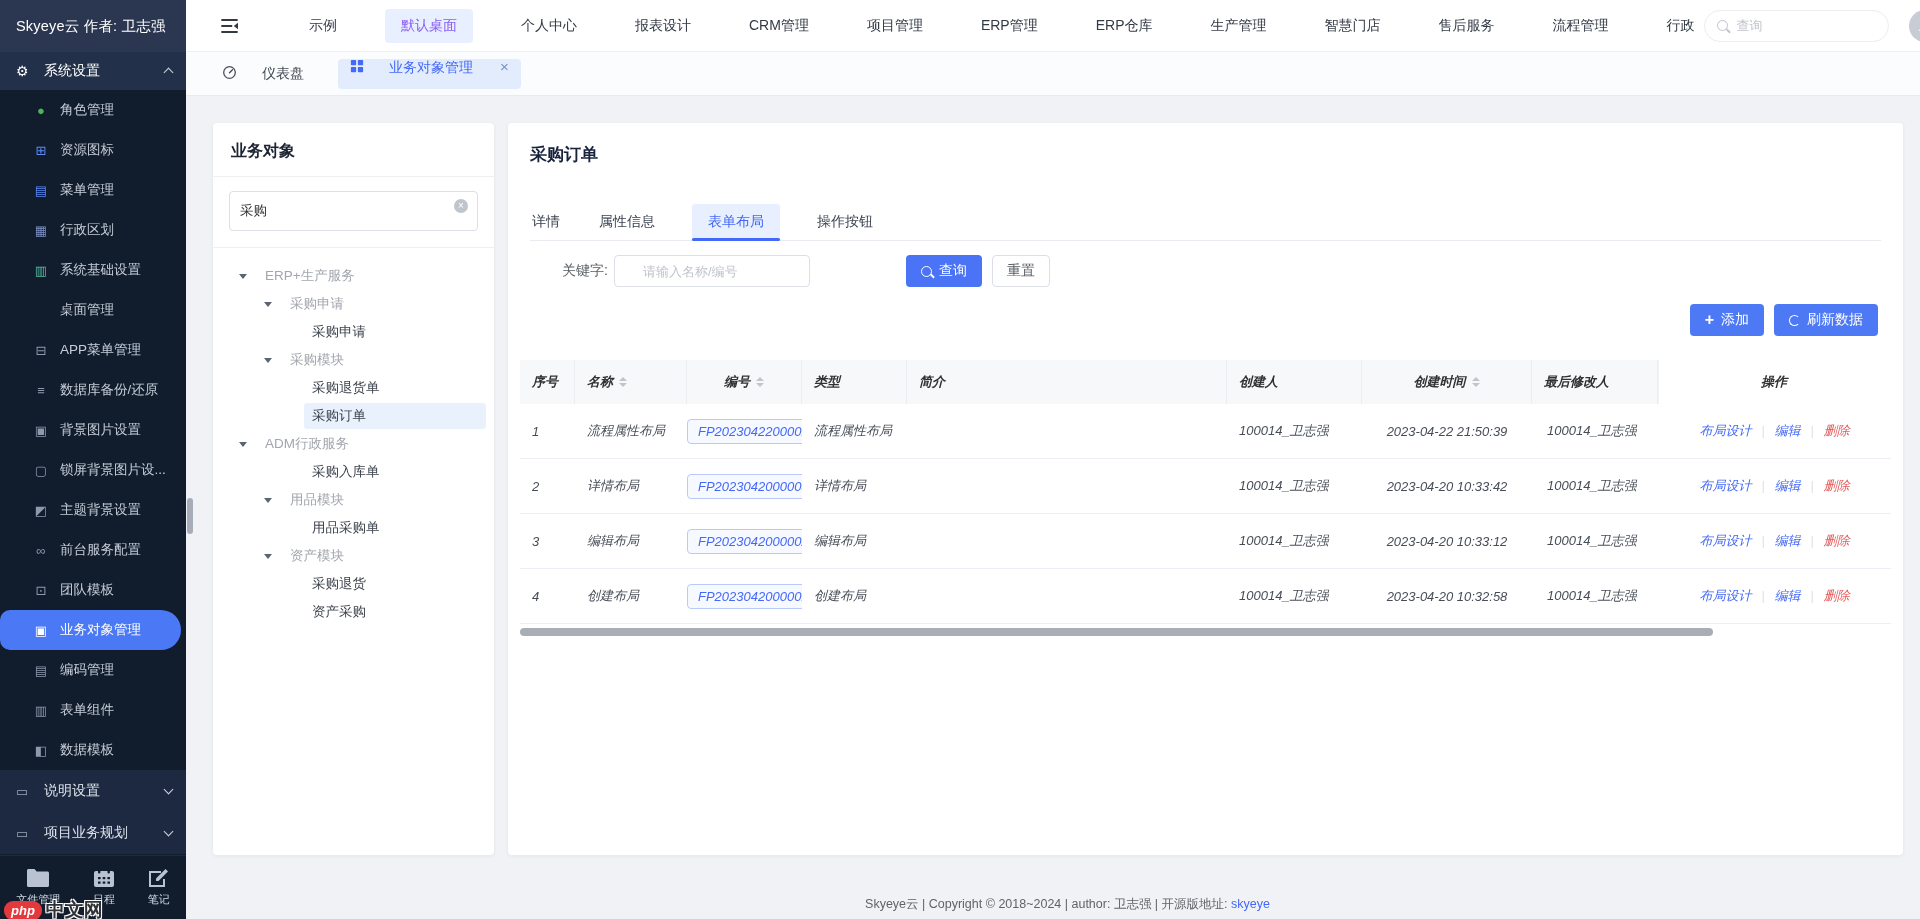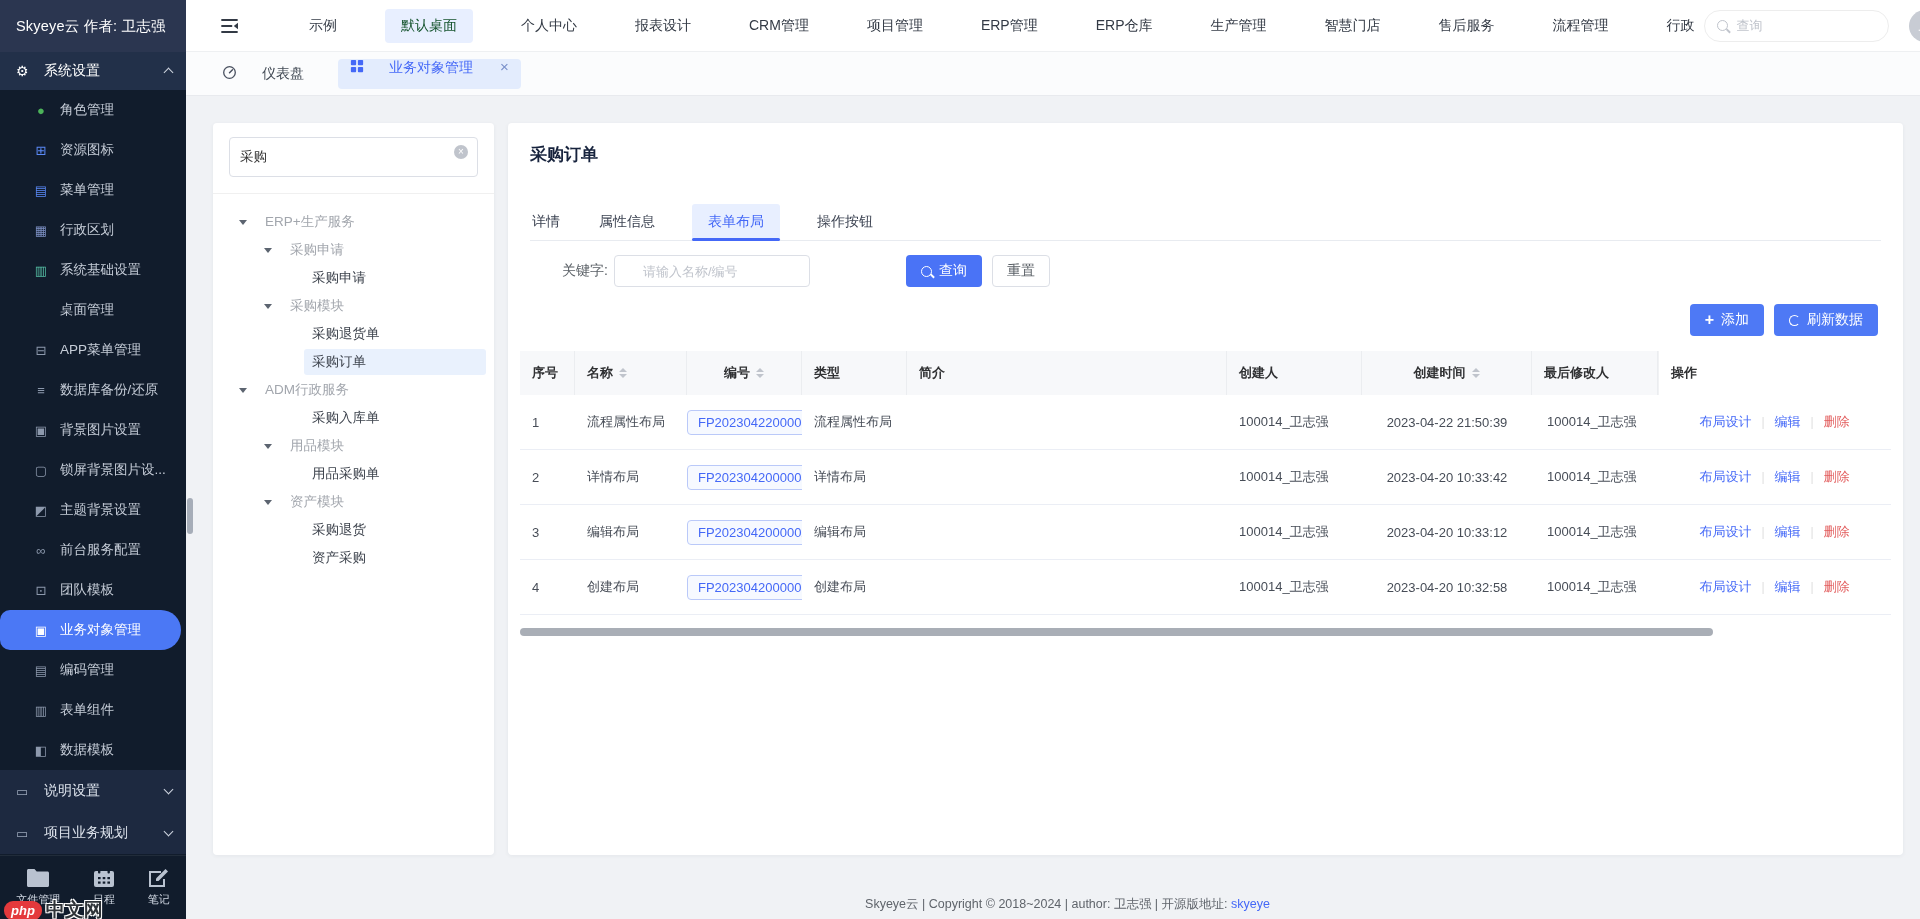--- a/index.html
+++ b/index.html
@@ -28,21 +28,21 @@
   .side-scroll { position:absolute; left:187px; top:498px; width:6px; height:36px; background:#a6adb8; border-radius:3px; z-index:12; }
   .watermark { position:absolute; left:4px; bottom:-4px; z-index:20; display:flex; align-items:center; gap:4px; }
   .php-badge { background:#e4393c; color:#fff; font-style:italic; font-weight:bold; font-size:13px; padding:2px 7px; border-radius:9px; }
   .php-text { font-size:19px; font-weight:900; color:#2f3338; text-shadow:-1px -1px 0 #fff,1px -1px 0 #fff,-1px 1px 0 #fff,1px 1px 0 #fff; }
 
   
   .topnav { position:absolute; left:186px; top:0; right:0; height:52px; background:#fff; border-bottom:1px solid #eef0f2; display:flex; align-items:center; z-index:5; }
   .fold { margin-left:34px; cursor:pointer; display:flex; }
   .nav-list { display:flex; align-items:center; margin-left:60px; gap:38px; }
   .nav-item { font-size:14px; color:#333a45; cursor:pointer; padding:8px 10px; border-radius:4px; white-space:nowrap; }
-  .nav-item.active { background:#e8efff; color:#14532d; padding:8px 16px; }
+  .nav-item.active { background:#e8efff; color:#8b5cf6; padding:8px 16px; }
   .nav-search { margin-left:auto; margin-right:20px; width:196px; height:32px; border:1px solid #ededed; border-radius:16px; display:flex; align-items:center; padding:0 12px; color:#c0c4cc; gap:8px; }
   .nav-search input { border:none; outline:none; width:140px; font-size:13px; color:#666; background:transparent; }
   .nav-search input::placeholder { color:#c0c4cc; }
   .magnifier { position:relative; width:11px; height:11px; border:1.5px solid currentColor; border-radius:50%; display:inline-block; flex:none; }
   .magnifier::after { content:""; position:absolute; width:5px; height:1.5px; background:currentColor; transform:rotate(45deg); right:-4px; bottom:-1px; }
   .userbox { display:flex; align-items:center; gap:9px; margin-right:26px; }
   .avatar { width:32px; height:32px; border-radius:50%; background:#c8ccd4; color:#fff; display:flex; align-items:center; justify-content:center; font-size:14px; flex:none; }
 
   
   .tabbar { position:absolute; left:186px; top:52px; right:0; height:44px; background:#fbfcfd; border-bottom:1px solid #e8eaee; display:flex; align-items:center; padding-left:36px; gap:34px; z-index:4; }
@@ -81,25 +81,25 @@
   .btn.primary { background:#4a73f6; color:#fff; }
   .btn.plain { background:#fff; border:1px solid #dcdfe6; color:#5a6066; }
   .btn-query { margin-left:96px; }
   .btn-reset { margin-left:10px; padding:0 14px; }
   .rc-actions { position:absolute; top:181px; right:25px; display:flex; gap:10px; }
   .rc-actions .btn { background:#4e79f5; color:#fff; }
   .plus-ico { font-size:16px; font-weight:bold; line-height:1; }
   .refresh-ico { width:11px; height:11px; border:1.7px solid #fff; border-radius:50%; border-right-color:transparent; display:inline-block; }
 
   
-  .rc-table { position:absolute; top:228px; left:12px; right:12px; }
+  .rc-table { position:absolute; top:237px; left:12px; right:12px;font-style:italic; }
   .t-head { display:flex; height:44px; background:#f7f8fa; }
   .th { display:flex; align-items:center; padding-left:12px; font-size:13px; font-weight:bold; color:#303133; border-right:1px solid #ebedf0; gap:6px; }
   .th.center { justify-content:center; padding-left:0; }
-  .th.ops { flex:1; background:#fff; border-right:none; border-left:1px solid #f1f2f4; }
+  .th.ops { flex:1; background:#fff; border-right:none; border-left:1px solid #f1f2f4; justify-content:center; }
   .sorts { display:inline-flex; flex-direction:column; gap:2px; visibility:hidden; }
   .th.sortable .sorts { visibility:visible; }
   .sorts i { width:0; height:0; border-left:4px solid transparent; border-right:4px solid transparent; display:block; }
   .sorts .s-up { border-bottom:4.5px solid #c0c4cc; }
   .sorts .s-dn { border-top:4.5px solid #c0c4cc; }
   .t-head .ri-0 { width:55px; } .t-head .ri-1 { width:112px; } .t-head .ri-2 { width:115px; } .t-head .ri-3 { width:105px; }
   .t-head .ri-4 { width:320px; } .t-head .ri-5 { width:135px; } .t-head .ri-6 { width:170px; } .t-head .ri-7 { width:126px; }
   .trow { display:flex; height:55px; align-items:center; border-bottom:1px solid #ebeef5; background:#fff; }
   .cell { font-size:13px; color:#474d57; padding-left:12px; white-space:nowrap; overflow:hidden; }
   .c0 { width:55px; } .c1 { width:112px; } .c2 { width:115px; padding-left:0; text-align:center; }
@@ -326,20 +326,21 @@
         <rect x="9" y="9" width="6" height="6" rx="1" fill="#4468f7"></rect>
       </svg>
     <span>业务对象管理</span>
     <span class="tclose">×</span>
   </div>
 </div>
 
 <div class="main">
 
   <div class="card left-card">
+    <div class="lp-title">业务对象</div>
     <div class="lp-search-wrap">
       <input class="lp-search" value="采购" style="">
       <span class="clear-ico">×</span>
     </div>
     <div class="tree">
 
         <div class="tree-row parent lvl0 ri-0">
           <i class="caret"></i>
           <span class="t-label">ERP+生产服务</span>
         </div>

